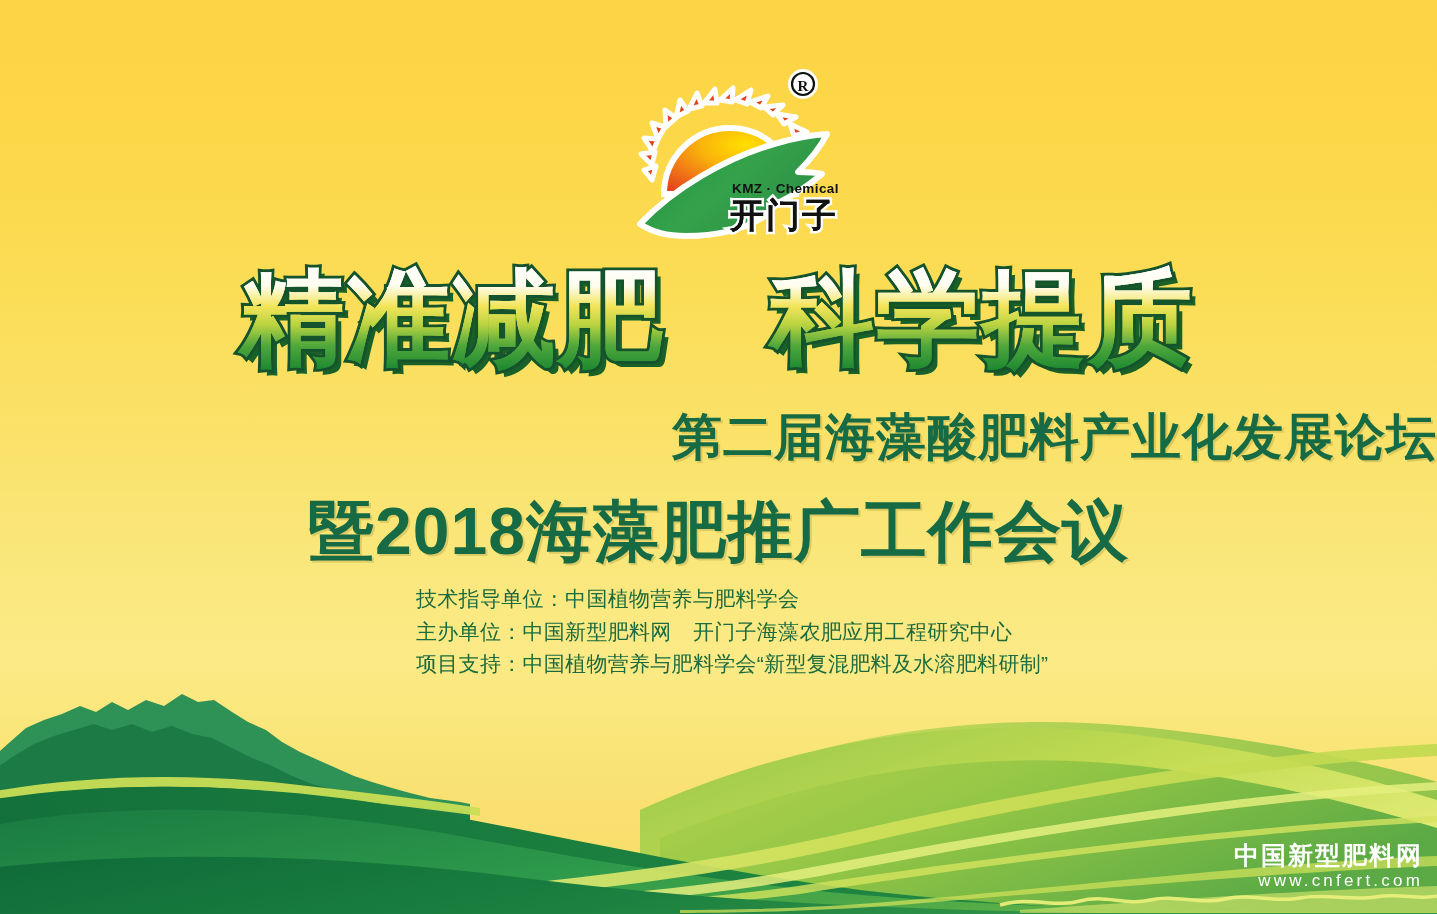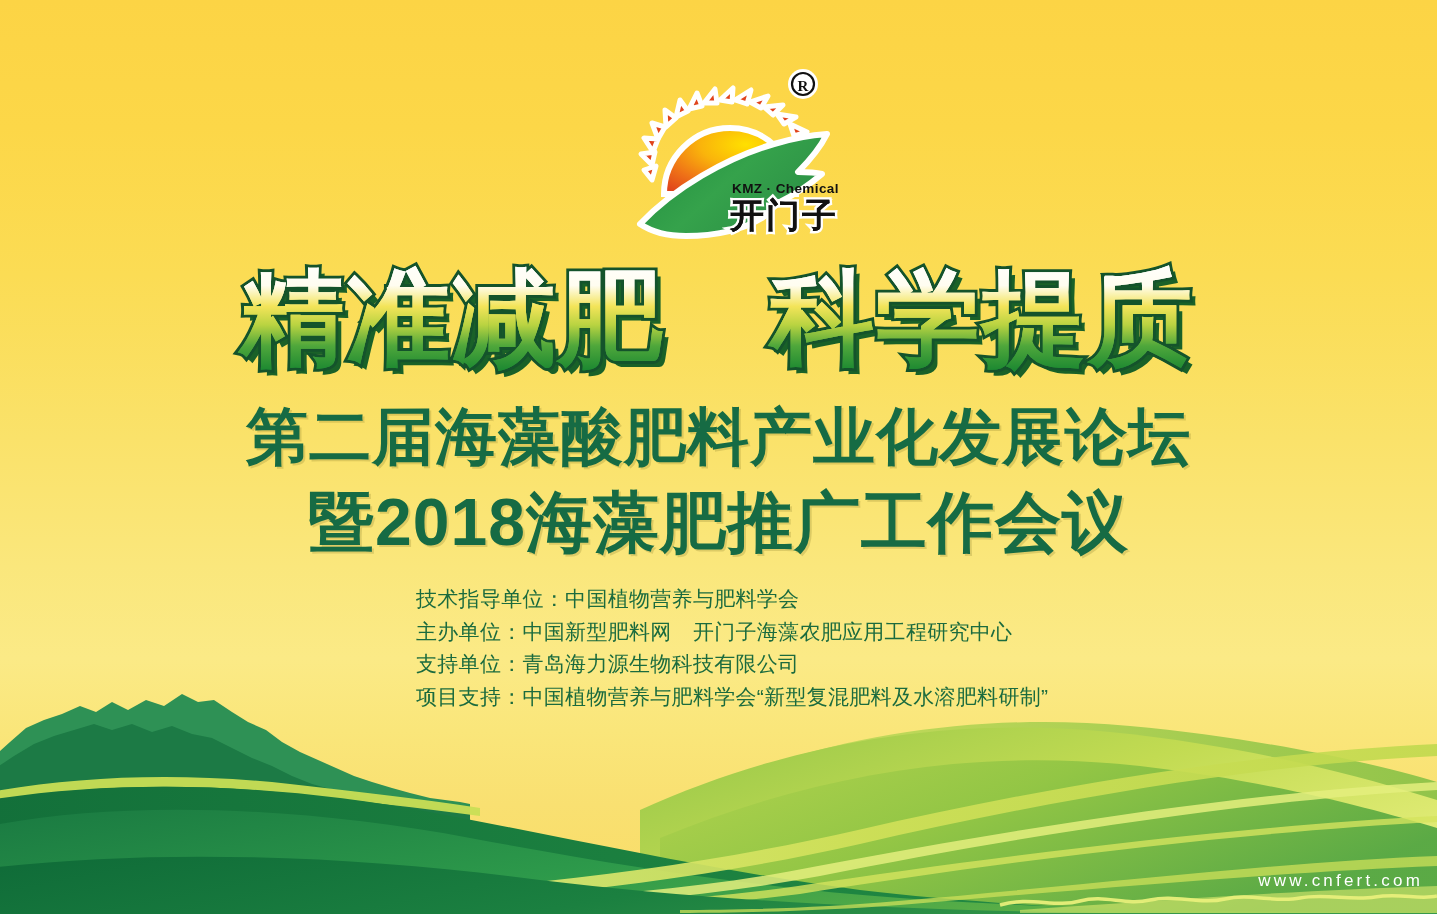--- a/index.html
+++ b/index.html
@@ -69,27 +69,28 @@
     text-align: center;
   }
   .subtitle {
     color: #166B44;
     font-weight: bold;
     letter-spacing: 1px;
     white-space: nowrap;
     text-shadow: 2px 2px 0 rgba(120,110,30,0.22);
   }
   .subtitle-1 {
-    font-size: 62px;
+    font-size: 50px;
     line-height: 78px;
+    text-align: right;
   }
   .subtitle-2 {
     font-size: 66px;
     line-height: 78px;
-    margin-top: 7px;
+    margin-top: 16px;
   }
 
   
   .credits {
     position: absolute;
     left: 404px;
     top: 583px;
     width: 700px;
   }
   .credit-line {
@@ -271,21 +272,21 @@
   </div>
 
   <div class="subtitle-block">
     <div class="subtitle subtitle-1">第二届海藻酸肥料产业化发展论坛</div>
     <div class="subtitle subtitle-2">暨2018海藻肥推广工作会议</div>
   </div>
 
   <div class="credits">
     <div class="credit-line">技术指导单位：中国植物营养与肥料学会</div>
     <div class="credit-line">主办单位：中国新型肥料网　开门子海藻农肥应用工程研究中心</div>
-    <div class="credit-line">支持单位：青岛海力源生物科技有限公司</div>
     <div class="credit-line">项目支持：中国植物营养与肥料学会“新型复混肥料及水溶肥料研制”</div>
   </div>
 
   <div class="watermark">
+    <div class="wm-cn">中国新型肥料网</div>
     <div class="wm-url">www.cnfert.com</div>
   </div>
 
 </div>
 
 </body></html>

